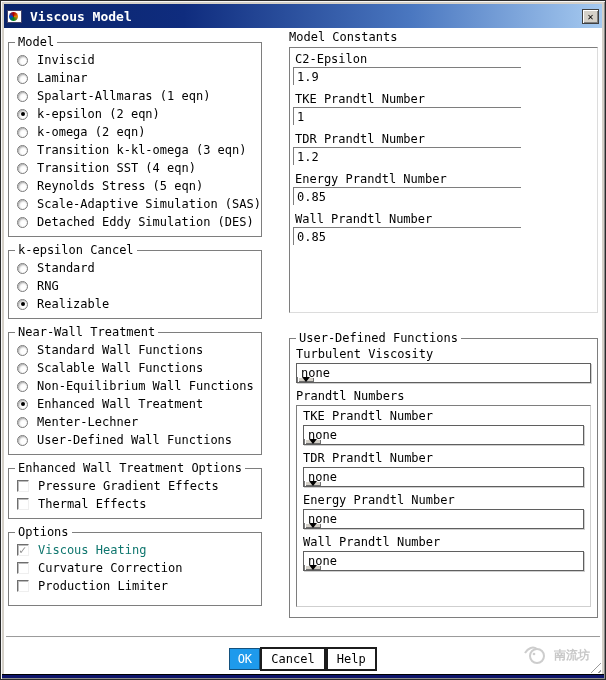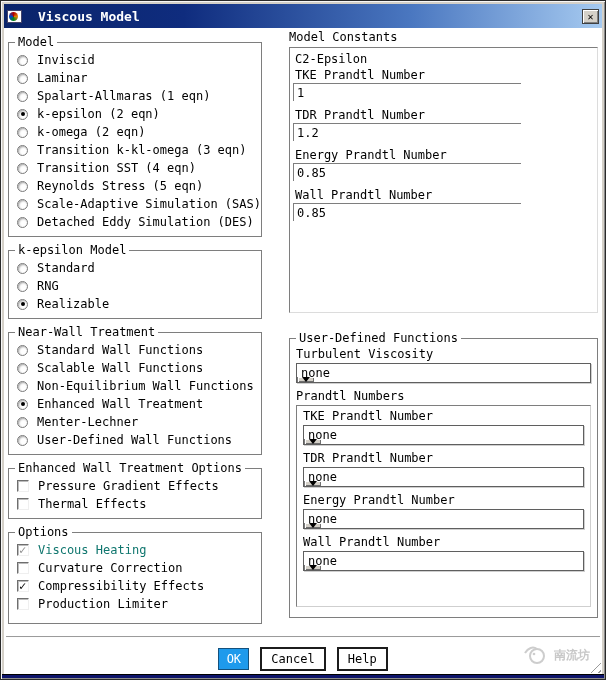--- a/index.html
+++ b/index.html
@@ -14,21 +14,21 @@
     position:relative;
     font-family:"DejaVu Sans Mono", monospace;
     font-size:12px;
     color:#000;
   }
 
   
   .titlebar {
     height:22px;
     background:linear-gradient(90deg,#0a246a 0%, #0f2c7e 30%, #4a77c0 68%, #a6caf0 100%);
-    display:flex; align-items:center; gap:16px; padding:12px 3px;
+    display:flex; align-items:center; gap:8px; padding:12px 3px;
   }
   .app-icon { width:15px; height:13px; background:#fff; border:1px solid #44446a; position:relative; flex:none; }
   .app-icon::after { content:""; position:absolute; left:1px; top:1px; width:9px; height:9px;
     border-radius:50%; background:conic-gradient(#b00000,#e08000,#00851f,#0047c8,#b00000); }
   .title-text { color:#fff; font-weight:bold; font-size:13px; white-space:nowrap; }
   .close-btn {
     margin-left:auto; width:17px; height:15px; background:#d4d0c8;
     border:1px solid #404040;
     box-shadow: inset 1px 1px 0 #ffffff, inset -1px -1px 0 #808080;
     font-size:10px; font-weight:bold; line-height:13px; text-align:center; cursor:default;
@@ -89,21 +89,21 @@
   .dd-btn {
     flex:none; width:17px; background:#d4d0c8; border-left:1px solid #7a7a7a;
     box-shadow: inset 1px 1px 0 #ffffff, inset -1px -1px 0 #6f6f6f;
     display:flex; align-items:center; justify-content:center;
   }
   .dd-arrow { width:0; height:0; border-left:4px solid transparent; border-right:4px solid transparent; border-top:5px solid #000; }
   .udf-panel { border:1px solid; border-color:#7e7e7e #cfcfcf #cfcfcf #7e7e7e; height:202px; padding:3px 6px 0 6px; }
 
   
   .separator { margin:10px 2px 0 2px; height:2px; border-top:1px solid #9b9b9b; border-bottom:1px solid #fdfdfd; }
-  .footer { display:flex; justify-content:center; align-items:center; gap:11px; height:42px; }
+  .footer { display:flex; justify-content:center; align-items:center; height:42px; }
   .btn { font:inherit; background:#fff; border:2px solid #1c1c1c; height:24px; padding:0 9px; cursor:default; }
   .btn-ok { background:#1e9aec; color:#fff; border:1px solid #14517d; width:31px; height:22px; padding:0; }
 
   .watermark { position:absolute; right:12px; bottom:8px; display:flex; align-items:center; gap:5px;
     color:#c8c8c8; font-size:12px; font-weight:bold; font-family:"DejaVu Sans",sans-serif; }
   .resize-grip {
     position:absolute; right:4px; bottom:6px; width:13px; height:13px;
     background:repeating-linear-gradient(135deg, #ffffff 0 1px, #9a9a9a 1px 2px, transparent 2px 5px);
     clip-path:polygon(100% 0, 100% 100%, 0 100%);
   }
@@ -163,21 +163,21 @@
             <span class="radio"></span>
             <span class="lbl">Scale-Adaptive Simulation (SAS)</span>
           </div>
           <div class="row">
             <span class="radio"></span>
             <span class="lbl">Detached Eddy Simulation (DES)</span>
           </div>
         </div>
 
         <div class="group">
-          <div class="group-label">k-epsilon Model</div>
+          <div class="group-label">k-epsilon Cancel</div>
           <div class="row">
             <span class="radio"></span>
             <span class="lbl">Standard</span>
           </div>
           <div class="row">
             <span class="radio"></span>
             <span class="lbl">RNG</span>
           </div>
           <div class="row">
             <span class="radio sel"></span>
@@ -229,36 +229,33 @@
           <div class="group-label">Options</div>
           <div class="row disabled">
             <span class="check checked"></span>
             <span class="lbl">Viscous Heating</span>
           </div>
           <div class="row">
             <span class="check"></span>
             <span class="lbl">Curvature Correction</span>
           </div>
           <div class="row">
-            <span class="check checked"></span>
-            <span class="lbl">Compressibility Effects</span>
-          </div>
-          <div class="row">
             <span class="check"></span>
             <span class="lbl">Production Limiter</span>
           </div>
         </div>
       </div>
 
       <div class="col-right">
 
         <div class="section-label">Model Constants</div>
         <div class="mc-panel">
           <div class="mc-pair">
             <div class="mc-label">C2-Epsilon</div>
+            <input class="mc-input" value="1.9" style="">
           </div>
           <div class="mc-pair">
             <div class="mc-label">TKE Prandtl Number</div>
             <input class="mc-input" value="1" style="">
           </div>
           <div class="mc-pair">
             <div class="mc-label">TDR Prandtl Number</div>
             <input class="mc-input" value="1.2" style="">
           </div>
           <div class="mc-pair">

